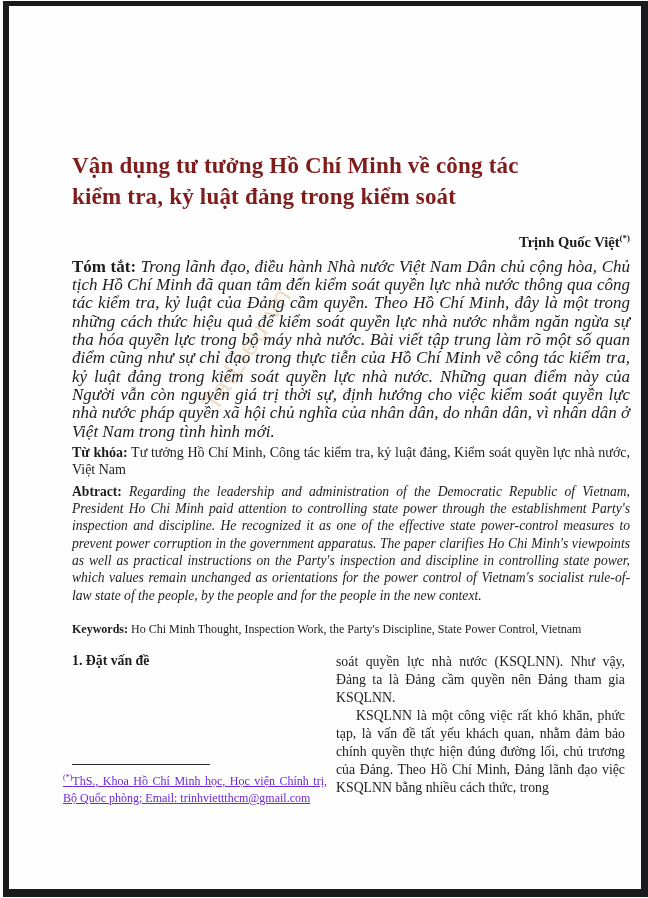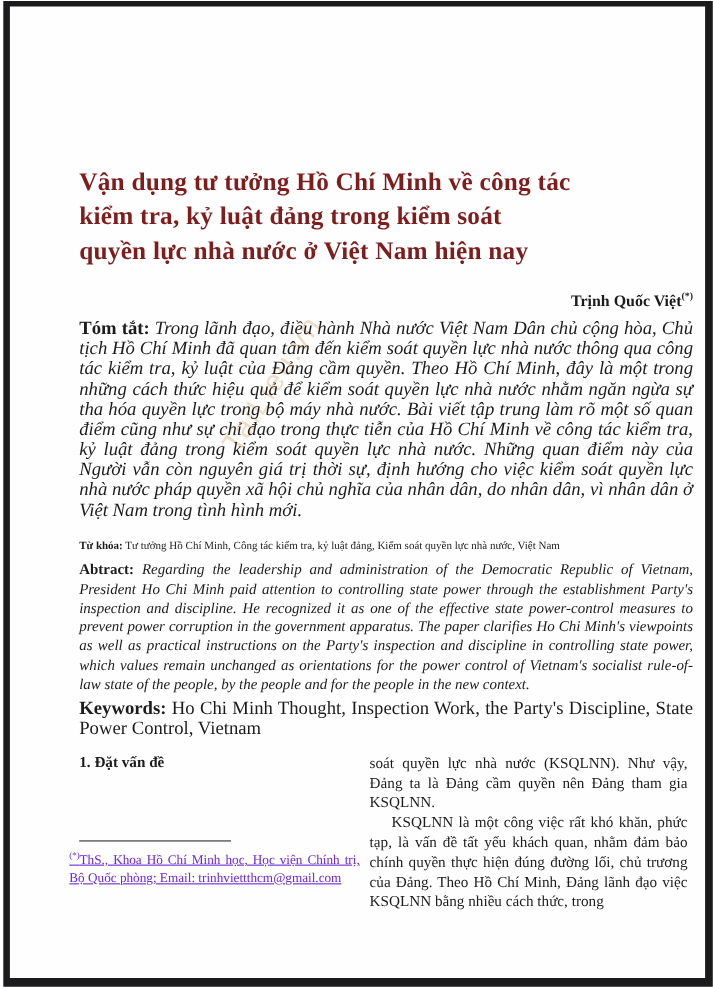--- a/index.html
+++ b/index.html
@@ -68,38 +68,38 @@
     margin-top: 7px;
     font-size: 17px;
     line-height: 18.3px;
     font-style: italic;
   }
   .abstract-vi .lbl {
     font-style: normal;
     font-weight: bold;
   }
   .keywords-vi {
-    margin-top: 15px;
-    font-size: 10px;
+    margin-top: 3px;
+    font-size: 14px;
     line-height: 17.5px;
   }
   .keywords-vi .lbl { font-weight: bold; }
   .abstract-en {
     margin-top: 4px;
     font-size: 13.6px;
     line-height: 17.3px;
     font-style: italic;
   }
   .abstract-en .lbl {
     font-style: normal;
     font-weight: bold;
   }
   .keywords-en {
-    margin-top: 5px;
-    font-size: 17px;
+    margin-top: 17px;
+    font-size: 12px;
     line-height: 17.5px;
   }
   .keywords-en .lbl { font-weight: bold; }
   .columns {
     margin-top: 15px;
     display: flex;
     gap: 8px;
   }
   .col-left { width: 256px; }
   .col-right { width: 289px; }
@@ -142,21 +142,20 @@
 
 <div class="scan-frame"></div>
 
 <div class="watermark">TaiLieu.vn</div>
 
 <div class="content">
 
   <div class="title">
     <div>Vận dụng tư tưởng Hồ Chí Minh về công tác</div>
     <div>kiểm tra, kỷ luật đảng trong kiểm soát</div>
-    <div>quyền lực nhà nước ở Việt Nam hiện nay</div>
   </div>
 
   <div class="author"><span>Trịnh Quốc Việt</span><sup>(*)</sup></div>
 
   <div class="para abstract-vi"><span class="lbl">Tóm tắt:</span> <span>Trong lãnh đạo, điều hành Nhà nước Việt Nam Dân chủ cộng hòa, Chủ tịch Hồ Chí Minh đã quan tâm đến kiểm soát quyền lực nhà nước thông qua công tác kiểm tra, kỷ luật của Đảng cầm quyền. Theo Hồ Chí Minh, đây là một trong những cách thức hiệu quả để kiểm soát quyền lực nhà nước nhằm ngăn ngừa sự tha hóa quyền lực trong bộ máy nhà nước. Bài viết tập trung làm rõ một số quan điểm cũng như sự chỉ đạo trong thực tiễn của Hồ Chí Minh về công tác kiểm tra, kỷ luật đảng trong kiểm soát quyền lực nhà nước. Những quan điểm này của Người vẫn còn nguyên giá trị thời sự, định hướng cho việc kiểm soát quyền lực nhà nước pháp quyền xã hội chủ nghĩa của nhân dân, do nhân dân, vì nhân dân ở Việt Nam trong tình hình mới.</span></div>
 
   <div class="para keywords-vi"><span class="lbl">Từ khóa:</span> <span>Tư tưởng Hồ Chí Minh, Công tác kiểm tra, kỷ luật đảng, Kiểm soát quyền lực nhà nước, Việt Nam</span></div>
 
   <div class="para abstract-en"><span class="lbl">Abtract:</span> <span>Regarding the leadership and administration of the Democratic Republic of Vietnam, President Ho Chi Minh paid attention to controlling state power through the establishment Party's inspection and discipline. He recognized it as one of the effective state power-control measures to prevent power corruption in the government apparatus. The paper clarifies Ho Chi Minh's viewpoints as well as practical instructions on the Party's inspection and discipline in controlling state power, which values remain unchanged as orientations for the power control of Vietnam's socialist rule-of-law state of the people, by the people and for the people in the new context.</span></div>
 

